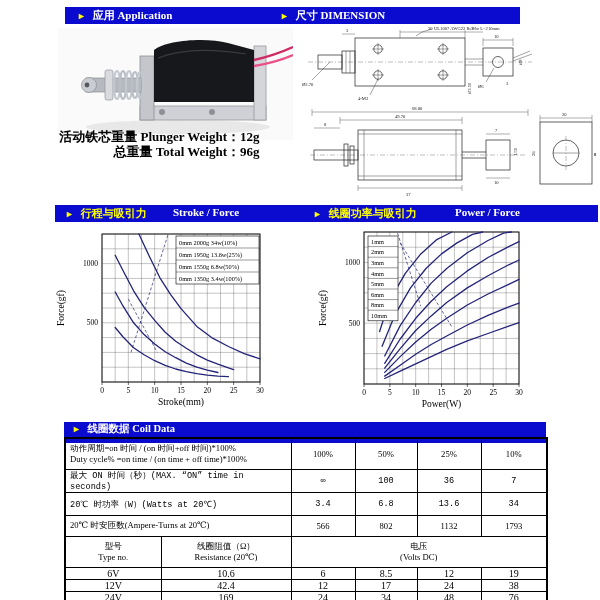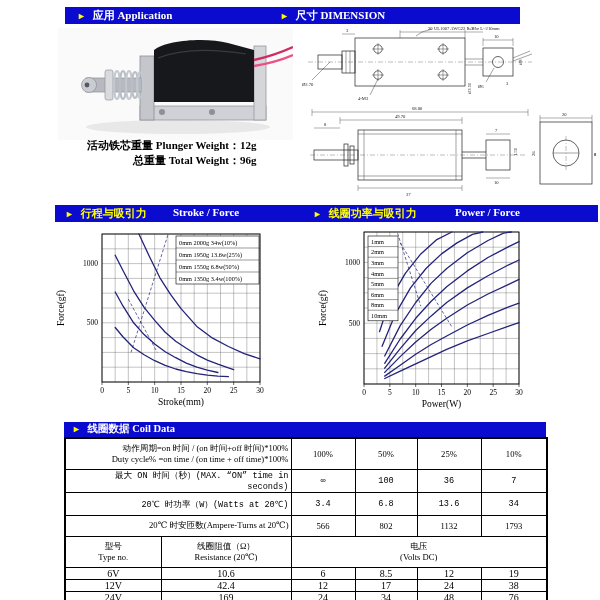--- a/index.html
+++ b/index.html
@@ -3,37 +3,37 @@
 <meta charset="utf-8">
 <style>
   html,body{margin:0;padding:0}
   body{width:600px;height:600px;position:relative;background:#ffffff;overflow:hidden;
        font-family:"Liberation Serif","DejaVu Serif",serif;color:#000;}
   .bar{position:absolute;height:17px;background:var(--header-bg,#0b0bcf);}
   .bar .seg{position:absolute;top:1px;font-size:11px;font-weight:bold;color:#fff;white-space:nowrap;}
   .bar .arr{color:var(--accent,#ffff00);font-size:9px;margin-right:4px;}
   .bar .yel{color:var(--accent,#ffff00);text-align:center;}
   .bar .wht{color:#fff;}
-  .weights{position:absolute;left:28px;top:138px;width:248px;text-align:right;font-size:11px;line-height:15px;}
+  .weights{position:absolute;left:28px;top:129px;width:248px;text-align:right;font-size:13px;line-height:15px;}
   .weights .val{display:inline-block;width:36px;text-align:left;font-weight:bold;}
   .weights .lab{font-weight:bold;}
   svg{position:absolute;}
   svg text{fill:#000;}
   .tick{font:7.5px "Liberation Serif",serif;}
   .axis{font:9.5px "Liberation Serif",serif;}
   .leg{font:6.3px "Liberation Serif",serif;}
   .dim{font:4.6px "Liberation Serif",serif;fill:#222;}
   .dimline{stroke:#333;stroke-width:0.4;fill:none;}
   .draw{stroke:#222;stroke-width:0.7;fill:none;}
   .thin{stroke:#333;stroke-width:0.45;fill:none;}
   .cl{stroke:#555;stroke-width:0.4;stroke-dasharray:5,2,1,2;fill:none;}
   table.coil{position:absolute;left:64px;top:437px;width:482px;border-collapse:collapse;table-layout:fixed;}
   table.coil td{border:1px solid #000;font-size:8.6px;padding:0 2px;text-align:center;vertical-align:middle;}
   table.coil{border:2px solid #000;}
-  table.coil td.lbl{text-align:right;padding-left:14px;margin-top:16px;}
+  table.coil td.lbl{text-align:left;padding-left:4px;margin-top:16px;}
   tr.r1 td{height:30px;} tr.r2 td,tr.r3 td{height:22px;font-family:Liberation Mono, monospace;} tr.r4 td{height:20px;}
   tr.sub td{height:30px;} tr.v td{height:10.5px;font-size:10px;margin-left:19px;}
   .two{line-height:11px;}
 </style>
 </head>
 <body>
 
 <div class="bar" style="left:65px;top:7px;width:455px;">
   <span class="seg" style="left:12px;">
     <span class="arr">►</span>
@@ -320,21 +320,21 @@
     <line x1="54" y1="54.4" x2="84" y2="54.4" stroke="#000" stroke-width="0.4"></line>
     <text x="57" y="62.199999999999996" class="leg">5mm</text>
     <line x1="54" y1="65" x2="84" y2="65" stroke="#000" stroke-width="0.4"></line>
     <text x="57" y="72.8" class="leg">6mm</text>
     <line x1="54" y1="75.6" x2="84" y2="75.6" stroke="#000" stroke-width="0.4"></line>
     <text x="57" y="83.39999999999999" class="leg">8mm</text>
     <line x1="54" y1="86.2" x2="84" y2="86.2" stroke="#000" stroke-width="0.4"></line>
     <text x="57" y="94" class="leg">10mm</text>
   </svg>
 
-<div class="bar" style="left:64px;top:422px;width:482px;height:15px;">
+<div class="bar" style="left:64px;top:422px;width:482px;height:21px;">
   <span class="seg" style="left:8px;top:0;font-size:10.5px;">
     <span class="arr">►</span>
     <span class="wht">线圈数据</span>
     <span class="wht">Coil Data</span>
   </span>
 </div>
 
 <table class="coil">
   <colgroup>
       <col style="width:96px">

